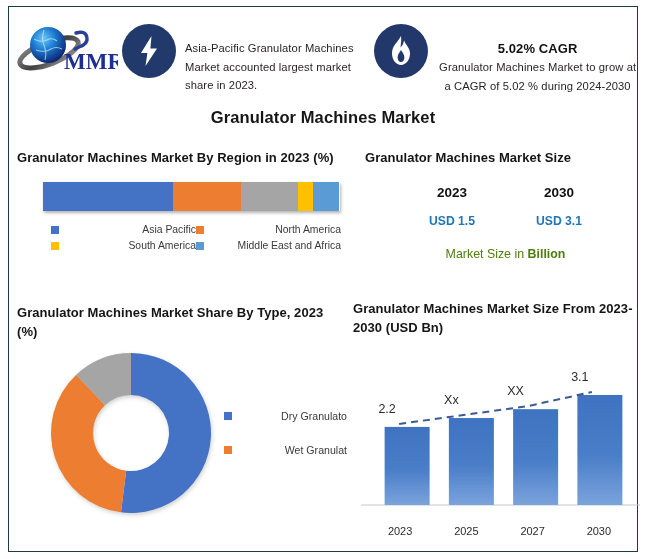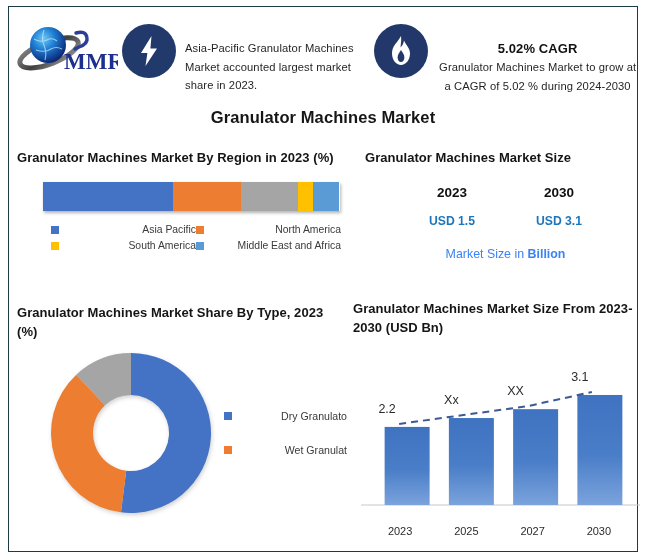--- a/index.html
+++ b/index.html
@@ -190,21 +190,21 @@
   .size-val {
     margin-top: 14px;
     font-size: 12.2px;
     font-weight: bold;
     color: #1d76bb;
   }
   .size-foot {
     margin-top: 19px;
     text-align: center;
     font-size: 12.4px;
-    color: #3b82f6;
+    color: #4d7c0f;
   }
   .size-foot b { font-weight: bold; }
 
   
   #panel-type {
     left: 8px;
     top: 296px;
     width: 330px;
     height: 245px;
     overflow: hidden;

